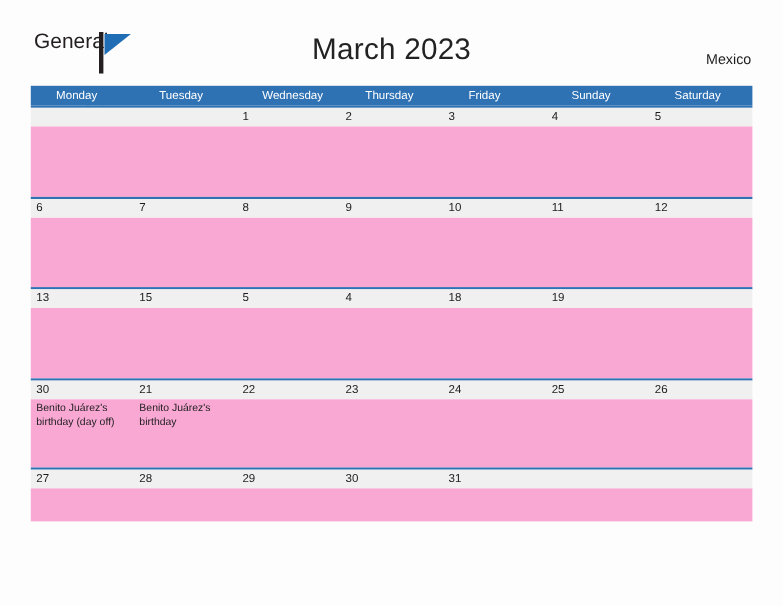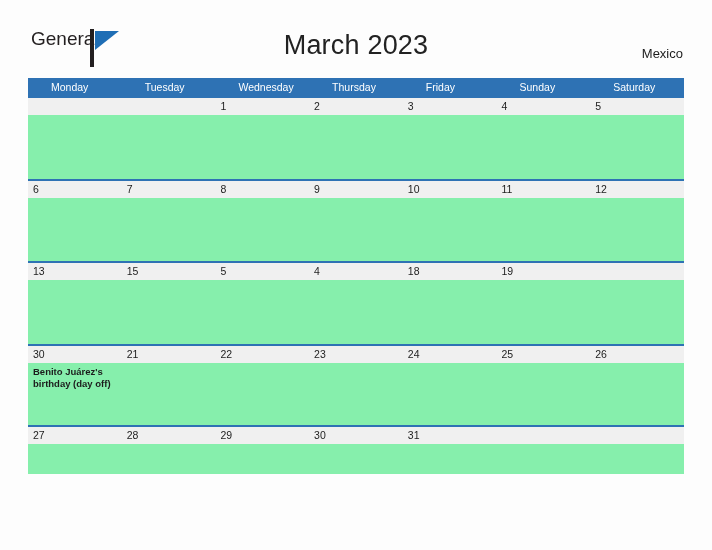--- a/index.html
+++ b/index.html
@@ -135,22 +135,21 @@
     font-size: 10.5px;
     color: #1c1c1c;
     padding-left: 5px;
     box-sizing: border-box;
     overflow: hidden;
     white-space: nowrap;
   }
   .event-band {
     display: flex;
     width: 656px;
-    background: #86efac;
-    font-weight: bold;
+    background: #f9a8d4;
   }
   .event-cell {
     width: 93.714px;
     padding: 3px 7px 0 5px;
     box-sizing: border-box;
     font-size: 9.5px;
     line-height: 12px;
     color: #1c1c1c;
     word-wrap: break-word;
     overflow: hidden;
@@ -266,20 +265,21 @@
         <div class="date-cell">30</div>
         <div class="date-cell">21</div>
         <div class="date-cell">22</div>
         <div class="date-cell">23</div>
         <div class="date-cell">24</div>
         <div class="date-cell">25</div>
         <div class="date-cell">26</div>
       </div>
       <div class="event-band h-62">
         <div class="event-cell">Benito Juárez's birthday (day off)</div>
+        <div class="event-cell">Benito Juárez's birthday</div>
         <div class="event-cell"></div>
         <div class="event-cell"></div>
         <div class="event-cell"></div>
         <div class="event-cell"></div>
         <div class="event-cell"></div>
       </div>
     </div>
 
     <div class="week-row">
       <div class="week-rule"></div>

